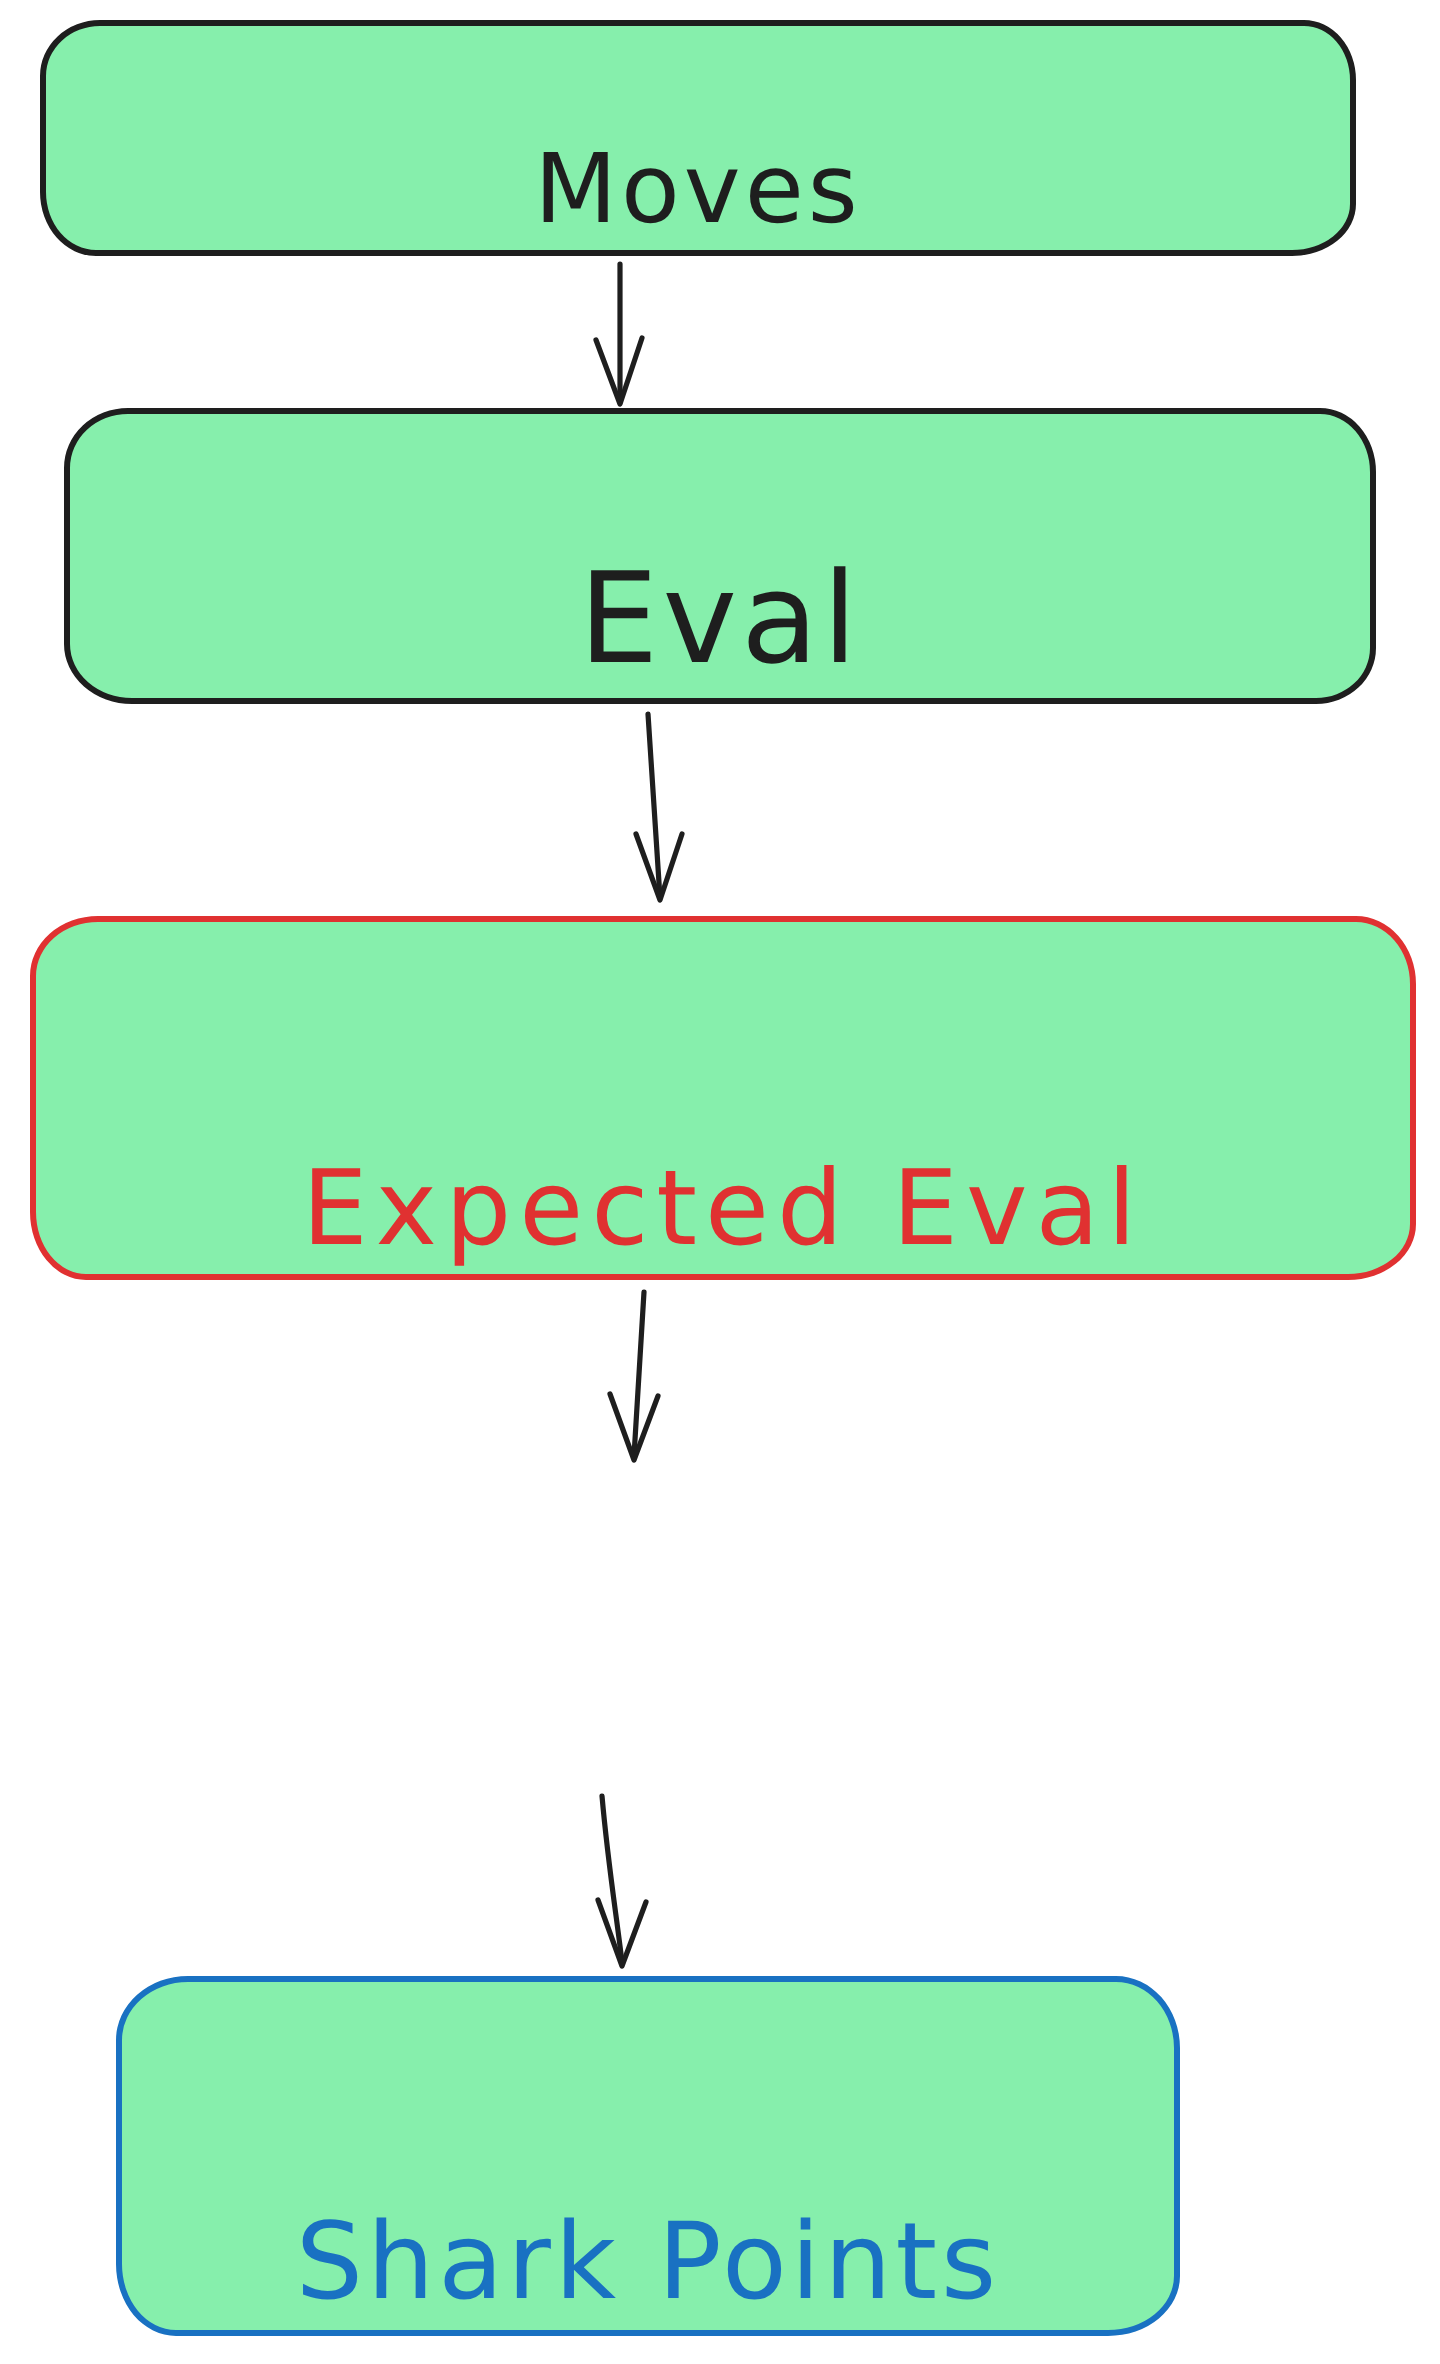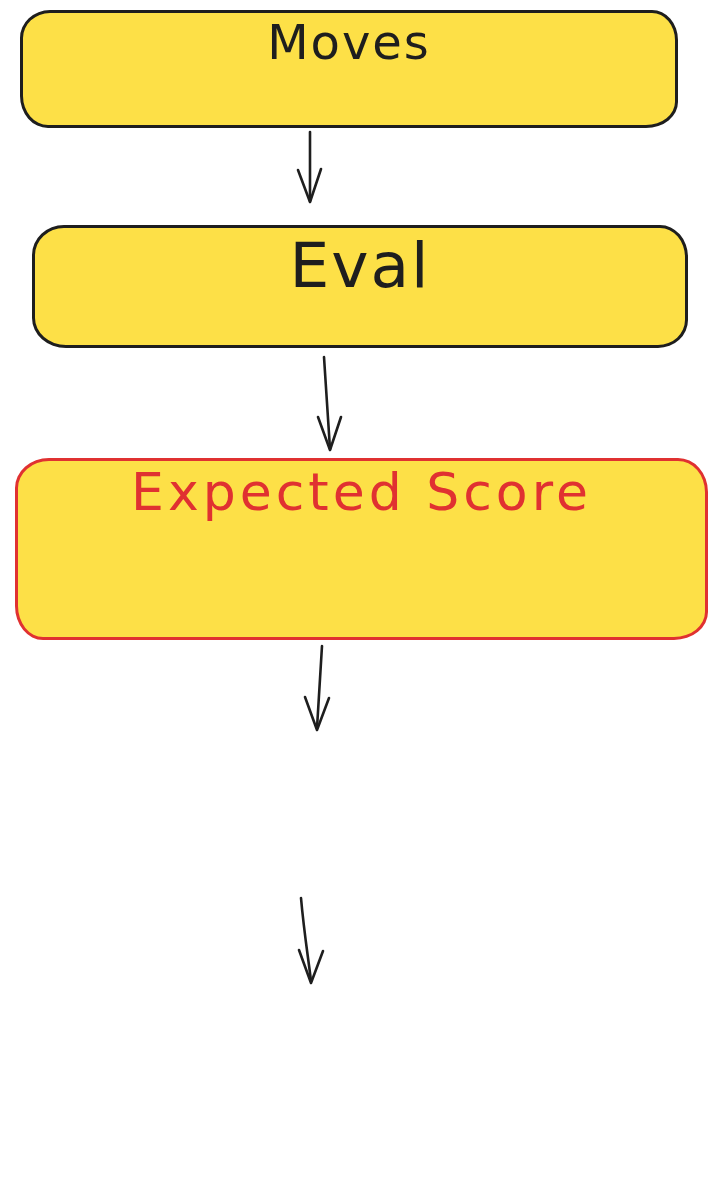--- a/index.html
+++ b/index.html
@@ -12,41 +12,41 @@
     width: 720px;
     height: 1182px;
     background: #ffffff;
     overflow: hidden;
     font-family: "DejaVu Sans", sans-serif;
   }
   .node {
     position: absolute;
     box-sizing: border-box;
     display: flex;
-    align-items: flex-start;
+    align-items: flex-end;
     justify-content: center;
-    background: #fde047;
+    background: #86efac;
     border: 3px solid #1e1e1e;
     text-align: center;
   }
   .node .label {
     color: #1e1e1e;
     line-height: 1.22;
     letter-spacing: 2px;
     white-space: nowrap;
   }
   
   .node-moves {
     left: 20px; top: 10px; width: 658px; height: 118px;
     border-radius: 30px 26px 32px 28px / 28px 30px 26px 32px;
   }
   .node-moves .label { font-size: 48px; }
 
   .node-eval {
-    left: 32px; top: 225px; width: 656px; height: 123px;
+    left: 32px; top: 204px; width: 656px; height: 148px;
     border-radius: 32px 28px 30px 34px / 30px 32px 28px 30px;
   }
   .node-eval .label { font-size: 63px; }
 
   .node-expected-score {
     left: 15px; top: 458px; width: 693px; height: 182px;
     border: 3px solid #e03131;
     border-radius: 34px 30px 34px 28px / 30px 34px 28px 34px;
   }
   .node-expected-score .label { color: #e03131; font-size: 52px; letter-spacing: 4px; }
@@ -90,24 +90,27 @@
 
   <div class="node node-moves">
     <div class="label">Moves</div>
   </div>
 
   <div class="node node-eval">
     <div class="label">Eval</div>
   </div>
 
   <div class="node node-expected-score">
-    <div class="label">Expected Score</div>
+    <div class="label">Expected Eval</div>
   </div>
 
 
+  <div class="node node-shark-points">
+    <div class="label">Shark Points</div>
+  </div>
 
   <svg class="arrow-layer" viewBox="0 0 720 1182" xmlns="http://www.w3.org/2000/svg">
 
     <g>
       <path d="M310 132 L310 201"></path>
       <path d="M298 170 L310 202 L321 169"></path>
     </g>
 
     <g>
       <path d="M324 357 C326 392, 328 422, 330 449"></path>

